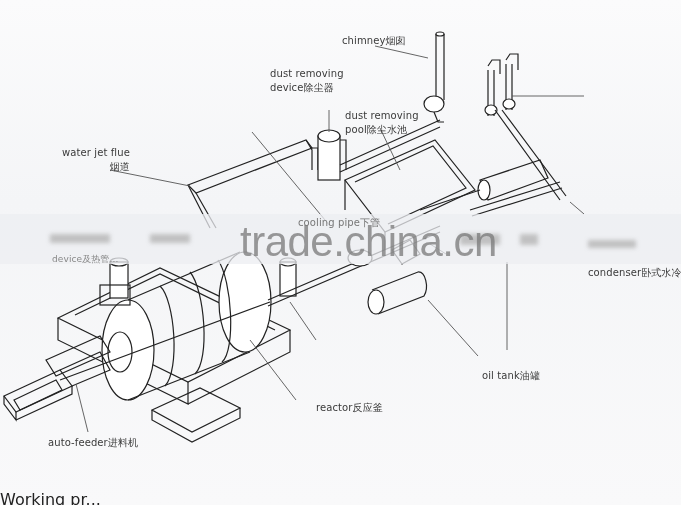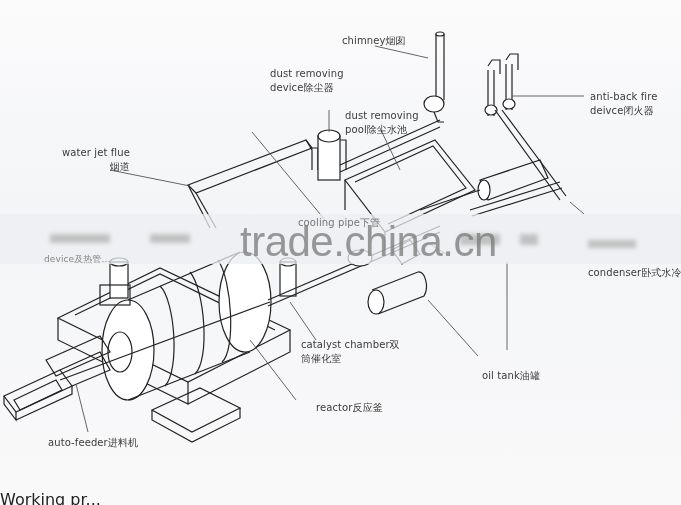--- a/index.html
+++ b/index.html
@@ -143,40 +143,32 @@
     <span><b style="font-weight:normal">chimney</b><b style="font-weight:normal">烟囱</b></span>
   </div>
   <div class="lbl" style="left:270px;top:67px;">
     <span>dust removing</span>
     <span><b style="font-weight:normal">device</b><b style="font-weight:normal">除尘器</b></span>
   </div>
   <div class="lbl" style="left:345px;top:109px;">
     <span>dust removing</span>
     <span><b style="font-weight:normal">pool</b><b style="font-weight:normal">除尘水池</b></span>
   </div>
-  <div class="lbl" style="left:590px;top:90px;">
-    <span>anti-back fire</span>
-    <span><b style="font-weight:normal">deivce</b><b style="font-weight:normal">闭火器</b></span>
-  </div>
   <div class="lbl" style="left:62px;top:146px;text-align:right;">
     <span>water jet flue</span>
     <span>烟道</span>
   </div>
   <div class="lbl" style="left:254px;top:216px;color:#777;margin-left:44px;">
     <span><b style="font-weight:normal">cooling pipe</b><b style="font-weight:normal">下管</b></span>
   </div>
-  <div class="lbl" style="left:44px;top:252px;color:#888;font-size:9px;">
+  <div class="lbl" style="left:52px;top:252px;color:#888;font-size:9px;">
     <span><b style="font-weight:normal">device</b><b style="font-weight:normal">及热管...</b></span>
   </div>
   <div class="lbl" style="left:588px;top:266px;">
     <span><b style="font-weight:normal">condenser</b><b style="font-weight:normal">卧式水冷</b></span>
-  </div>
-  <div class="lbl" style="left:301px;top:338px;">
-    <span><b style="font-weight:normal">catalyst chamber</b><b style="font-weight:normal">双</b></span>
-    <span>筒催化室</span>
   </div>
   <div class="lbl" style="left:482px;top:369px;">
     <span><b style="font-weight:normal">oil tank</b><b style="font-weight:normal">油罐</b></span>
   </div>
   <div class="lbl" style="left:316px;top:401px;">
     <span><b style="font-weight:normal">reactor</b><b style="font-weight:normal">反应釜</b></span>
   </div>
   <div class="lbl" style="left:48px;top:436px;">
     <span><b style="font-weight:normal">auto-feeder</b><b style="font-weight:normal">进料机</b></span>
   </div>

